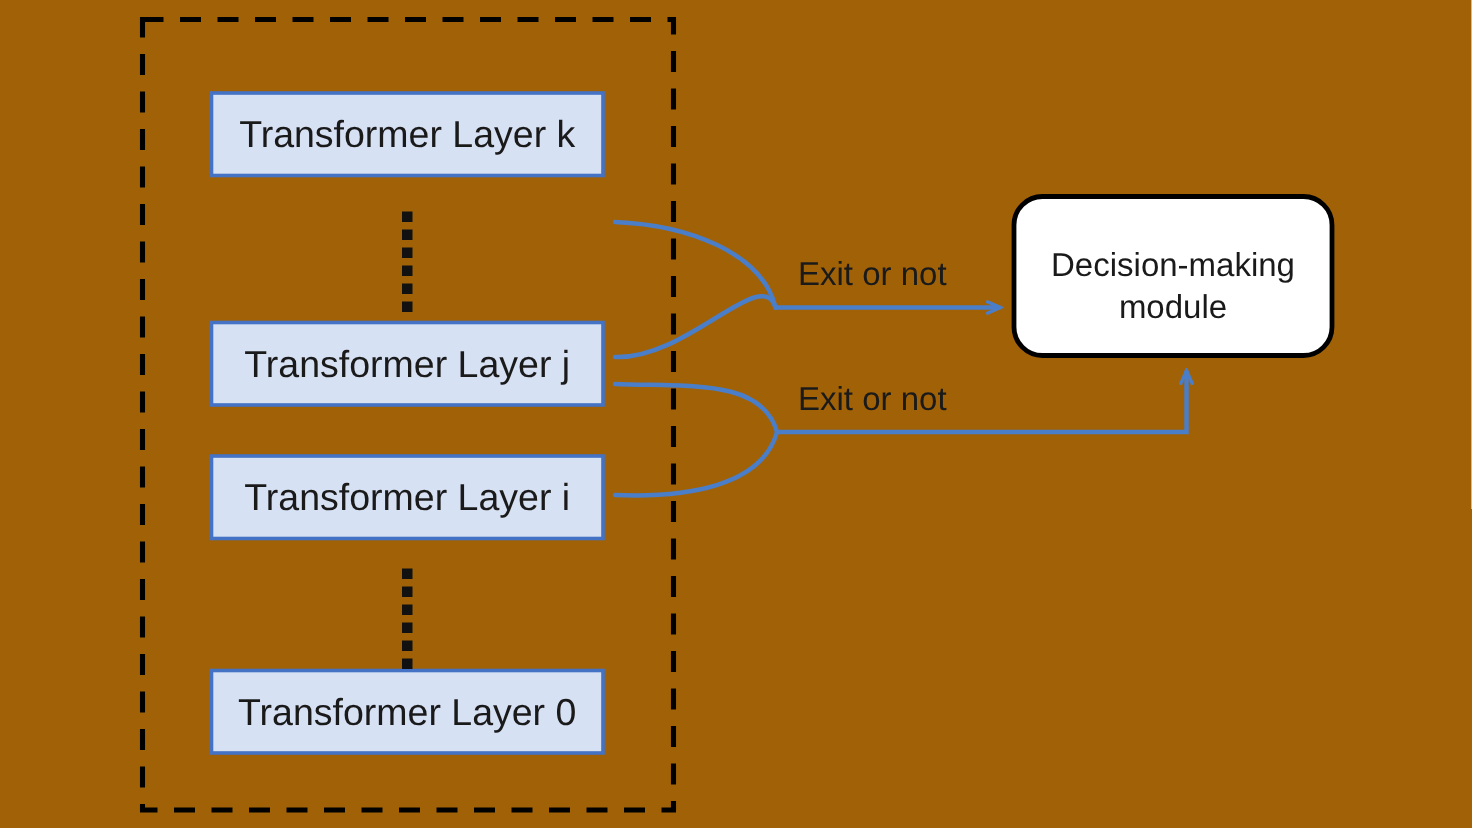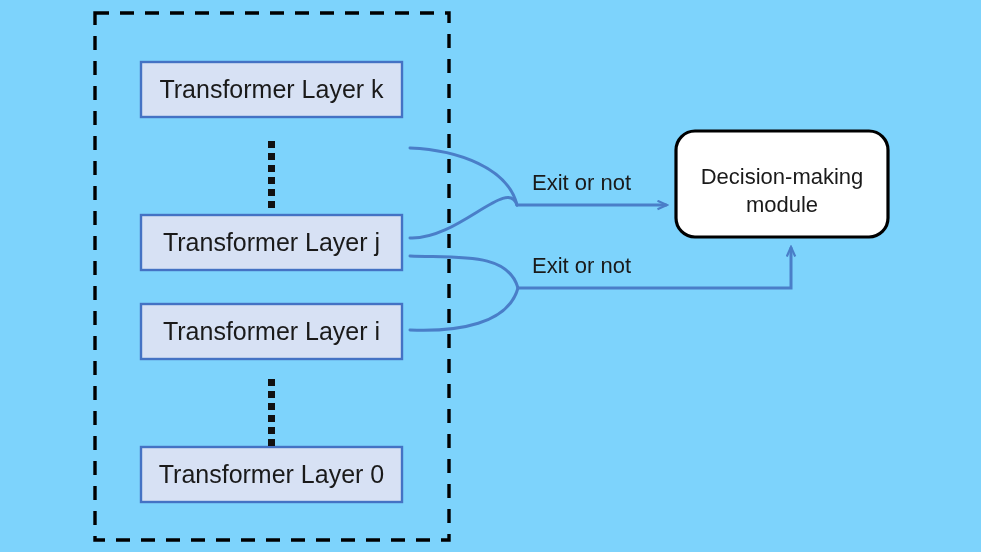--- a/index.html
+++ b/index.html
@@ -7,21 +7,21 @@
     padding: 0;
     background: #ffffff;
   }
   body {
     font-family: "Liberation Sans", sans-serif;
   }
   #canvas {
     position: relative;
     width: 981px;
     height: 552px;
-    background: #7dd3fc;
+    background: #a16207;
     overflow: hidden;
   }
   #diagram-svg {
     position: absolute;
     left: 0;
     top: 0;
     width: 981px;
     height: 552px;
   }
   .layer-text {

